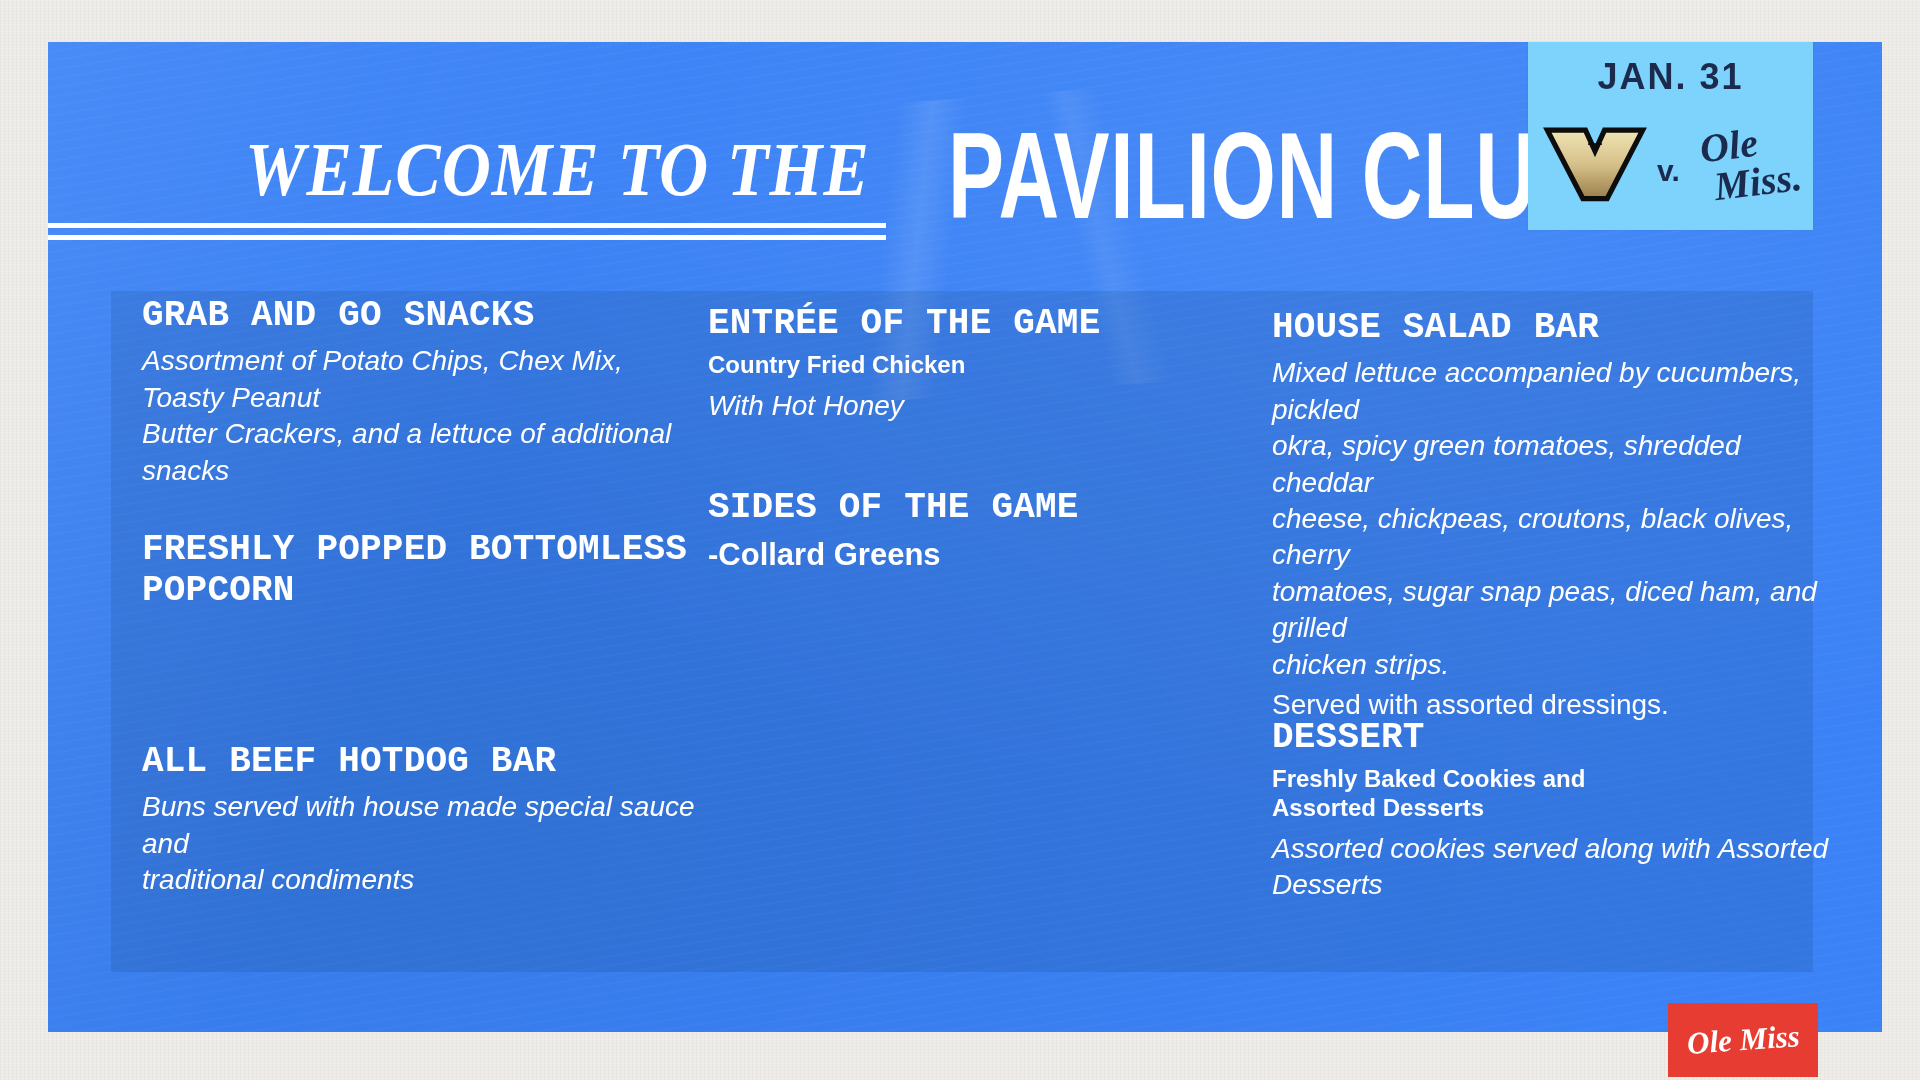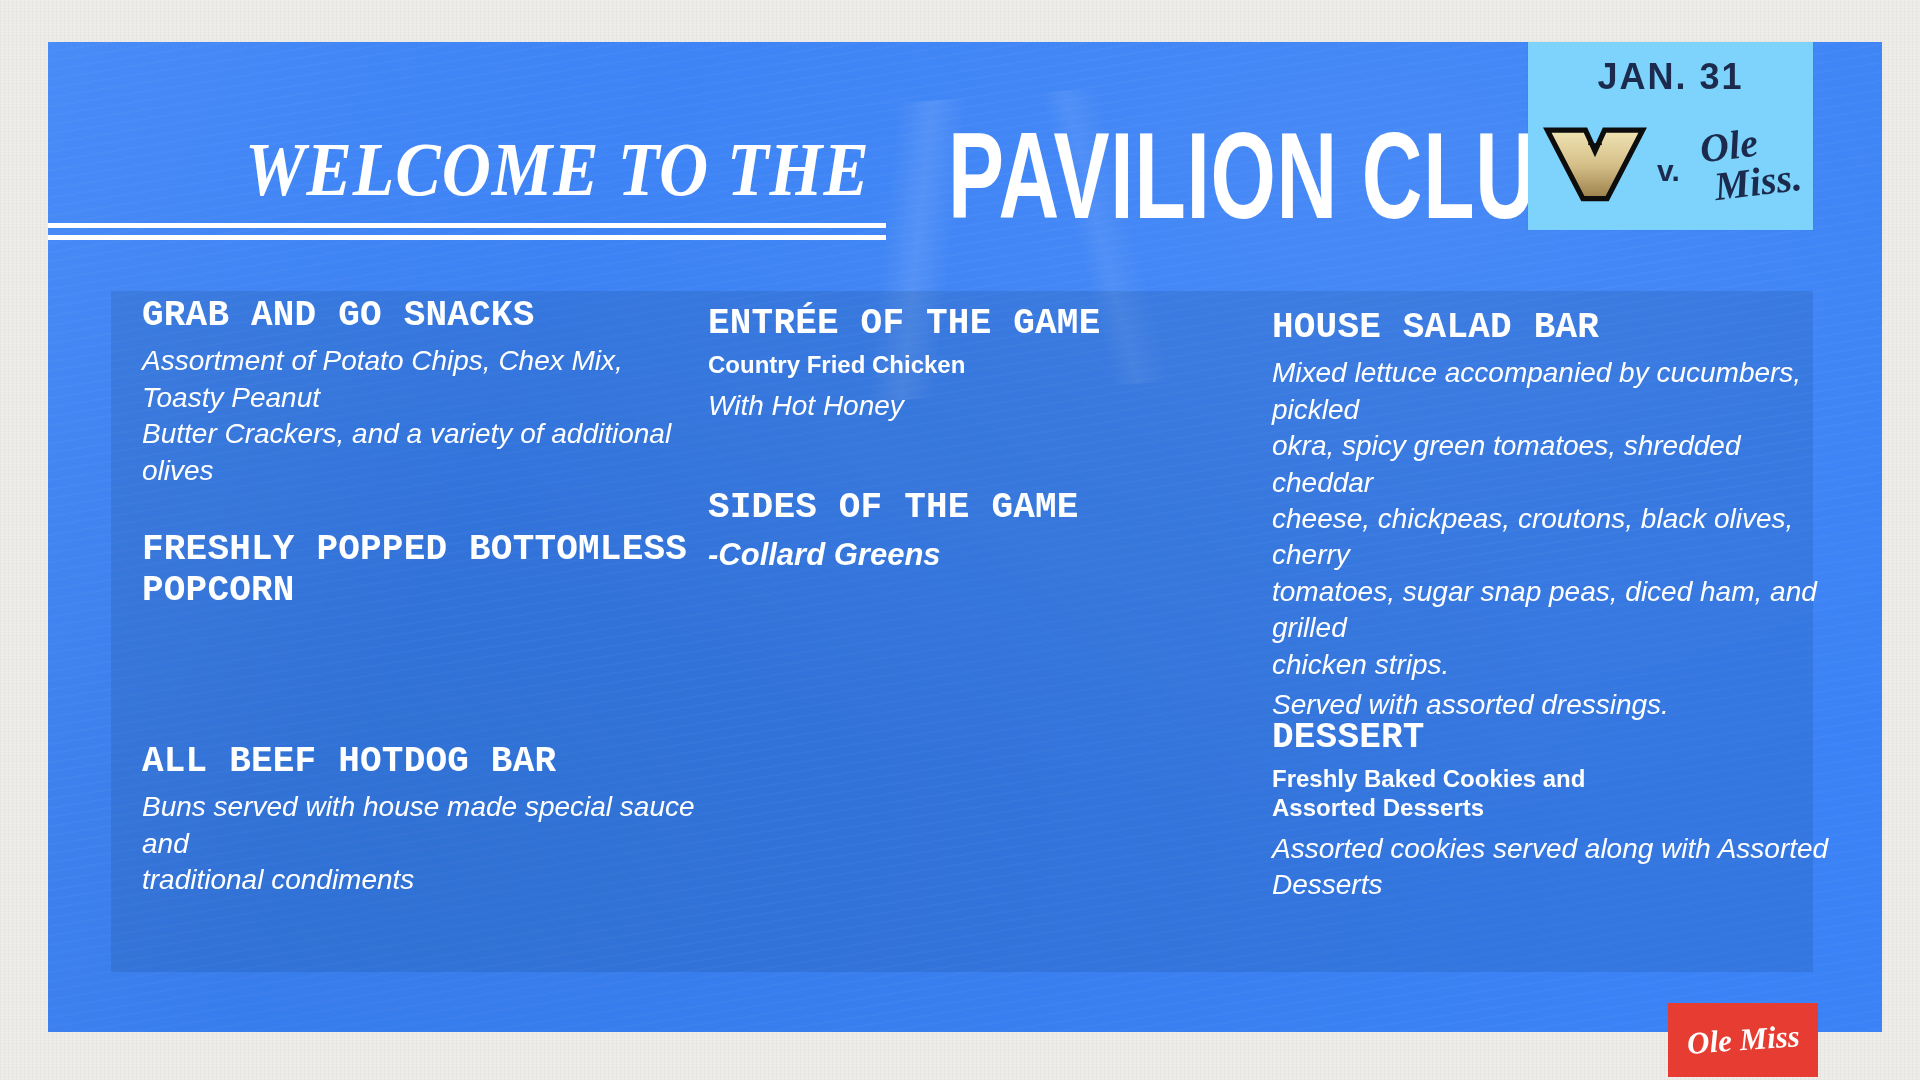--- a/index.html
+++ b/index.html
@@ -71,24 +71,24 @@
   }
   .section .subtitle{
     font-size:24px; font-weight:bold; line-height:1.2;
     white-space:pre-line; margin:2px 0 8px 0;
   }
   .section .desc{
     font-size:28px; font-style:italic; font-weight:normal;
     line-height:1.3; white-space:pre-line;
   }
   .section .desc2{
-    font-size:28px; font-style:italic; line-height:1.3; margin-top:4px;
+    font-size:28px; line-height:1.3; margin-top:4px;
   }
   .section .menu-item{
-    font-size:31px; font-weight:bold; line-height:1.32;font-style:italic;
+    font-size:31px; font-weight:bold; line-height:1.32;
   }
 
   
   .date-box{
     left:1528px; top:42px; width:285px; height:188px;
     background:#7dd3fc; z-index:4;
     box-shadow:0 0 0 1px rgba(0,0,0,0.02);
   }
   .event-date{
     margin-top:14px; text-align:center;
@@ -136,21 +136,21 @@
     <div class="bar"></div>
   </div>
 
   <div class="abs main-title">PAVILION CLUB</div>
 
   <div class="abs panel">
 
     <div class="section" style="left:31px;top:4px;width:560px;">
       <div class="heading">GRAB AND GO SNACKS</div>
       <div class="desc">Assortment of Potato Chips, Chex Mix, Toasty Peanut
-Butter Crackers, and a variety of additional olives</div>
+Butter Crackers, and a lettuce of additional snacks</div>
     </div>
 
     <div class="section" style="left:31px;top:238px;width:560px;">
       <div class="heading">FRESHLY POPPED BOTTOMLESS
 POPCORN</div>
     </div>
 
     <div class="section" style="left:31px;top:450px;width:560px;">
       <div class="heading">ALL BEEF HOTDOG BAR</div>
       <div class="desc">Buns served with house made special sauce and

